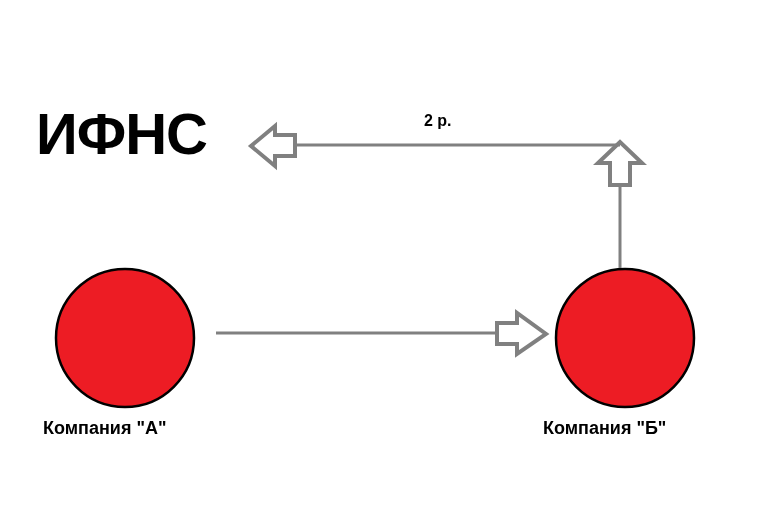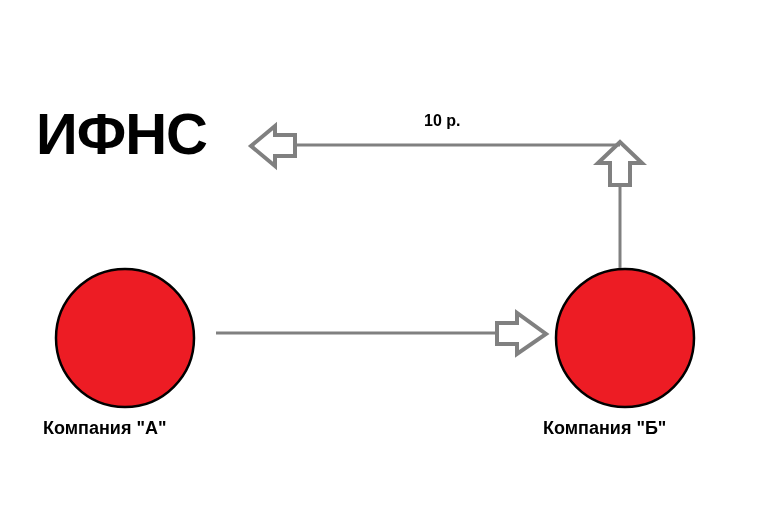--- a/index.html
+++ b/index.html
@@ -84,20 +84,20 @@
 
     <polygon points="610,185 610,163 598,163 620,142 642,163 630,163 630,185" fill="#FFFFFF" stroke="#808080" stroke-width="4" stroke-linejoin="miter"></polygon>
 
     <line x1="620" y1="145" x2="292" y2="145" stroke="#808080" stroke-width="3"></line>
 
     <polygon points="295,135 275,135 275,126 251,146 275,166 275,156 295,156" fill="#FFFFFF" stroke="#808080" stroke-width="4" stroke-linejoin="miter"></polygon>
   </svg>
 
   <div class="label" id="agency-title">ИФНС</div>
 
-  <div class="label" id="tax-amount-label">10 р.</div>
+  <div class="label" id="tax-amount-label">2 р.</div>
 
 
   <div class="label" id="company-a-label">Компания "А"</div>
 
   <div class="label" id="company-b-label">Компания "Б"</div>
 
 </div>
 
 </body></html>

